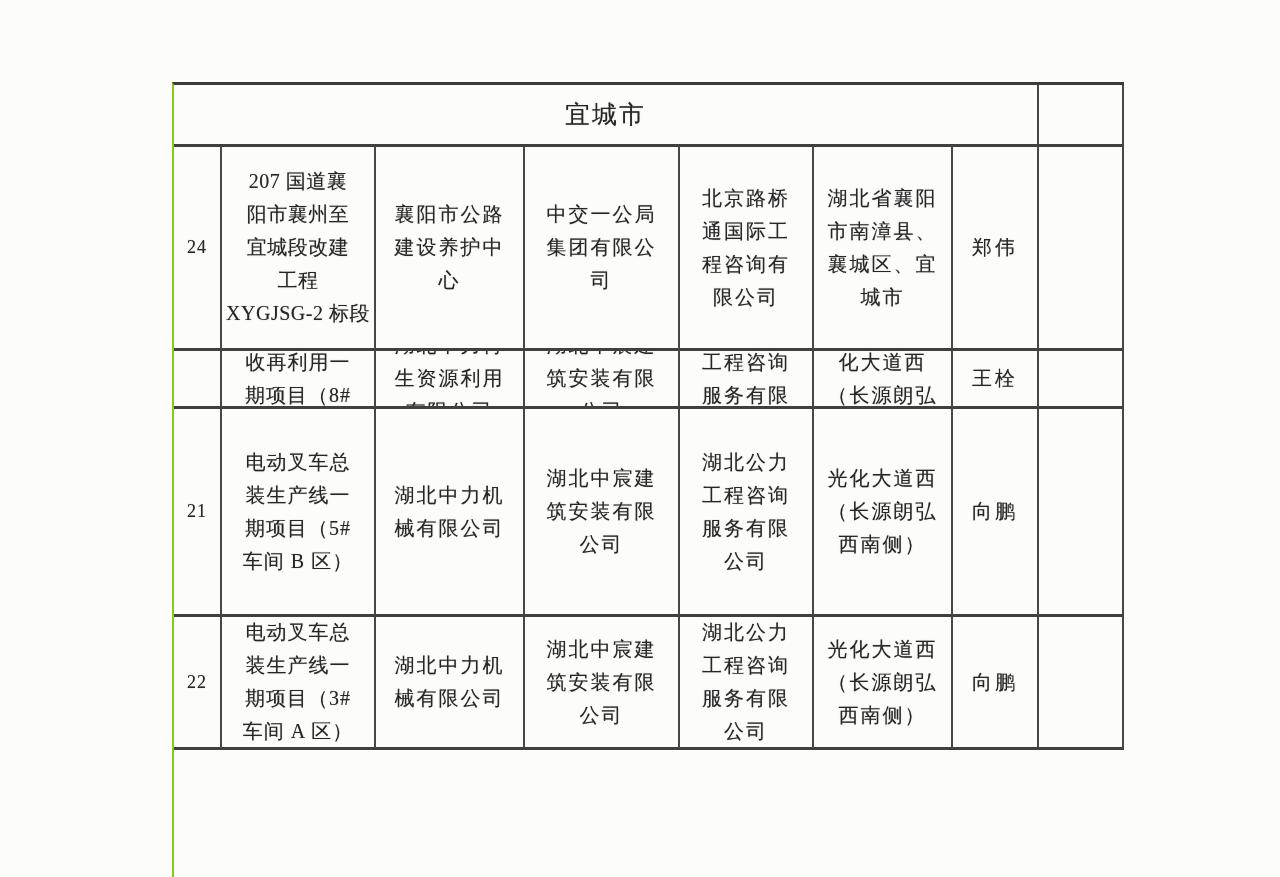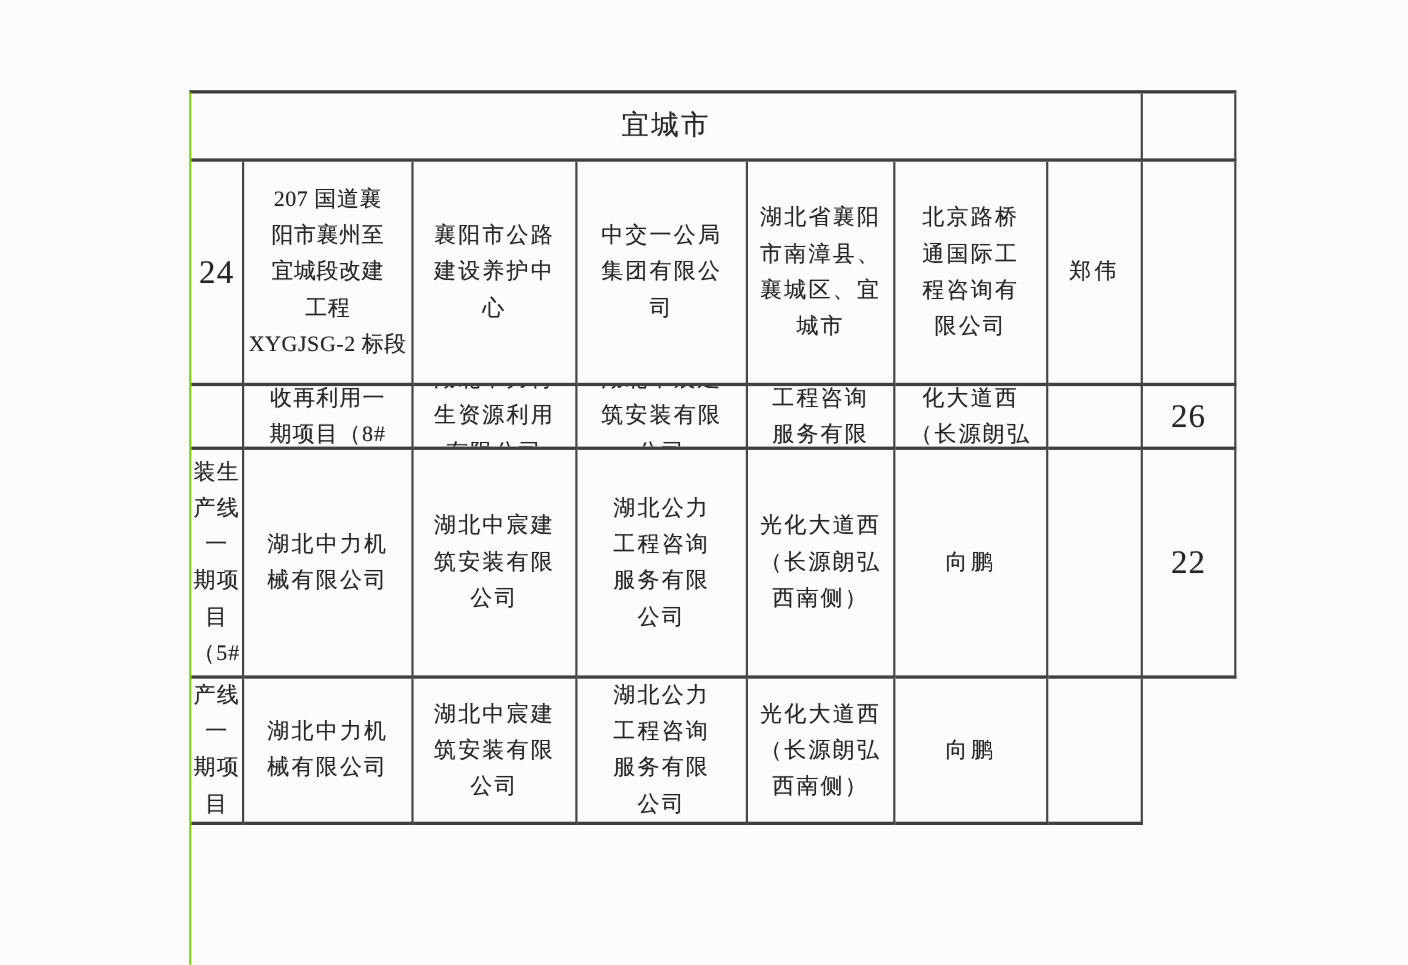--- a/index.html
+++ b/index.html
@@ -35,21 +35,21 @@
   .txt {
     white-space: pre-line;
     text-align: center;
     font-size: 20px;
     line-height: 33px;
     letter-spacing: 2px;
     text-shadow: 0 0 1px rgba(55, 55, 55, 0.45);
   }
   .city { grid-column: span 7; }
   .city .txt { font-size: 25px; letter-spacing: 2px; }
-  .num .txt { font-size: 30px; letter-spacing: 1px; }
+  .num .txt { font-size: 18px; letter-spacing: 1px; }
   .proj .txt { letter-spacing: 1px; }
   .proj-latin .txt { letter-spacing: 0.5px; }
   .person .txt { letter-spacing: 3px; }
 </style>
 </head>
 <body>
 
 <div class="page">
   <div class="doc-table">
 
@@ -74,30 +74,30 @@
       <div class="txt">襄阳市公路
 建设养护中
 心</div>
     </div>
     <div class="cell">
       <div class="txt">中交一公局
 集团有限公
 司</div>
     </div>
     <div class="cell">
+      <div class="txt">北京路桥
+通国际工
+程咨询有
+限公司</div>
+    </div>
+    <div class="cell">
       <div class="txt">湖北省襄阳
 市南漳县、
 襄城区、宜
 城市</div>
-    </div>
-    <div class="cell">
-      <div class="txt">北京路桥
-通国际工
-程咨询有
-限公司</div>
     </div>
     <div class="cell person">
       <div class="txt">郑伟</div>
     </div>
     <div class="cell">
       <div class="txt"></div>
     </div>
 
     <div class="cell">
       <div class="txt"></div>
@@ -124,26 +124,29 @@
 工程咨询
 服务有限
 公司</div>
     </div>
     <div class="cell">
       <div class="txt">叉车综合回
 化大道西
 （长源朗弘
 西南侧）</div>
     </div>
+    <div class="cell person">
+      <div class="txt">王栓</div>
+    </div>
     <div class="cell">
       <div class="txt"></div>
     </div>
 
     <div class="cell num">
-      <div class="txt">26</div>
+      <div class="txt">21</div>
     </div>
     <div class="cell proj">
       <div class="txt">电动叉车总
 装生产线一
 期项目（5#
 车间 B 区）</div>
     </div>
     <div class="cell">
       <div class="txt">湖北中力机
 械有限公司</div>

